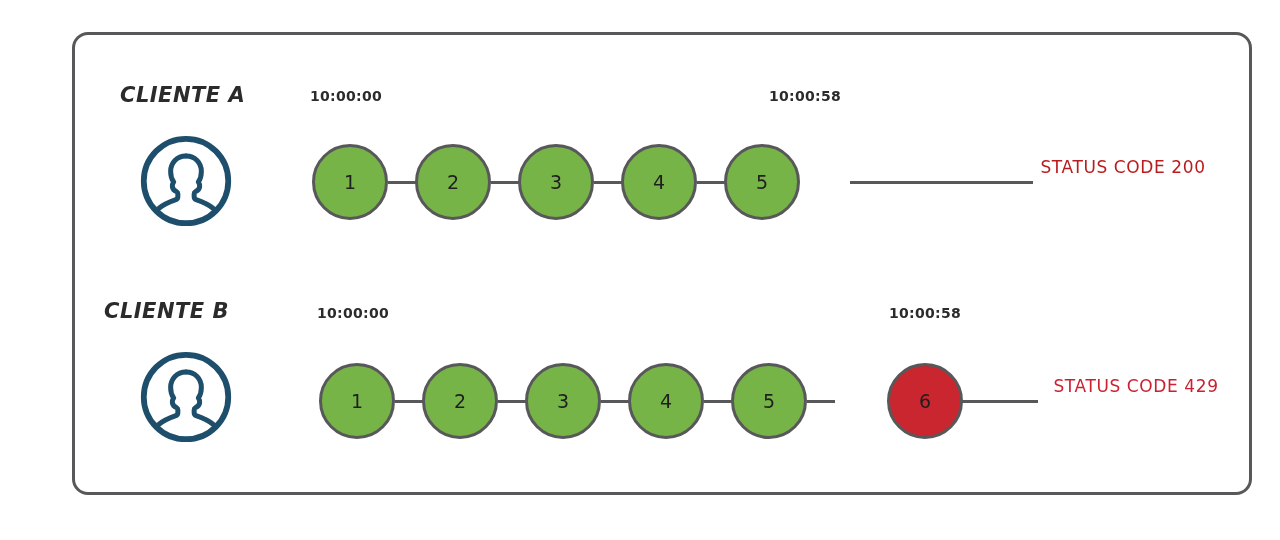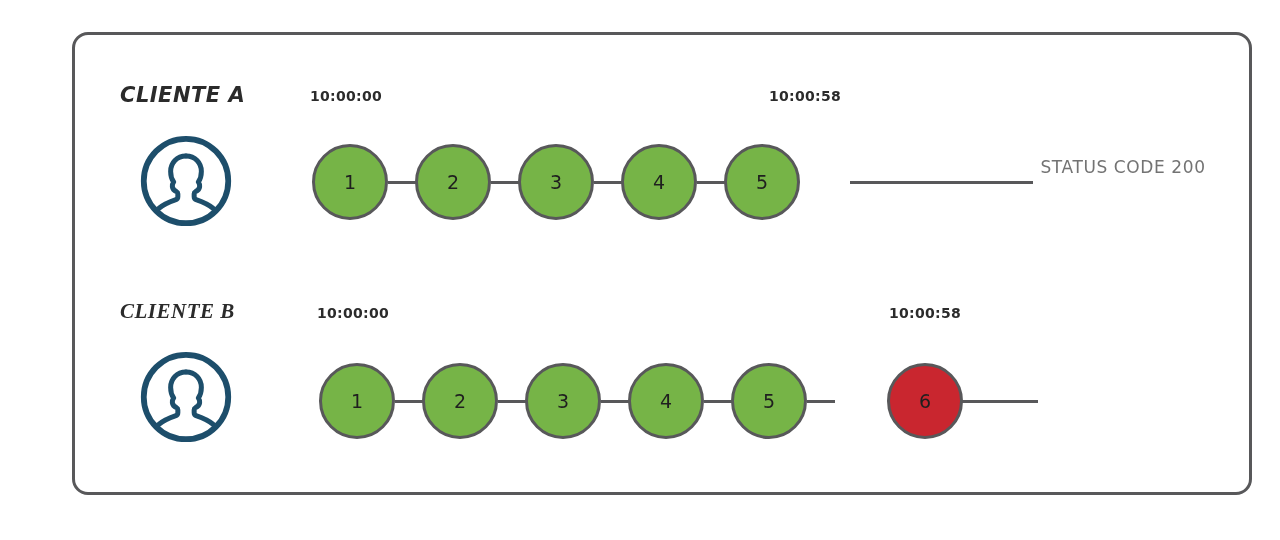--- a/index.html
+++ b/index.html
@@ -72,21 +72,21 @@
 
   .status{
     position:absolute;
     text-align:center;
     font-family:"DejaVu Sans", sans-serif;
     line-height:1.22;
     white-space:nowrap;
   }
   .status .l1{font-size:17px;letter-spacing:0.6px;display:block;}
   .status .l2{font-size:17px;letter-spacing:0.6px;display:block;}
-  .status.ok{color:#737373;}
+  .status.ok{color:#b91c1c;}
   .status.err{color:#cc2030;}
   .status.err .l2{font-size:16px;}
 </style>
 </head>
 <body>
 
 <div id="stage">
 
   <div class="frame"></div>
 
@@ -136,21 +136,21 @@
     <div class="node ok" style="left:609px;top:144px;">4</div>
     <div class="node ok" style="left:712px;top:144px;">5</div>
 
     <div class="status ok" style="left:1025px;top:157px;width:172px;">
       <span class="l1">STATUS CODE 200</span>
     </div>
   </div>
 
   <div class="row">
 
-    <div class="client-label" style="left:108px;top:299px;font-family:Liberation Serif, serif;">CLIENTE B</div>
+    <div class="client-label" style="left:92px;top:299px;">CLIENTE B</div>
 
     <div class="avatar" style="left:126px;top:349px;">
       <svg viewBox="0 0 100 100" width="96" height="96" aria-hidden="true">
         <circle cx="50" cy="50" r="44" fill="none" stroke="#1d4e6b" stroke-width="6"></circle>
         <path d="M50 24
                  c-9.5 0 -16 7 -16 16
                  c0 5.2 1.4 8.6 3.2 11
                  c-1.1 1.6 -1.6 3.3 -1.4 4.9
                  c0.3 2.6 2.1 4.3 4.4 5.2
                  c0.9 0.4 1.3 1 1.3 2.1
@@ -183,16 +183,17 @@
     <div class="connector" style="left:948px;top:400px;width:78px;"></div>
 
     <div class="node ok" style="left:307px;top:363px;">1</div>
     <div class="node ok" style="left:410px;top:363px;">2</div>
     <div class="node ok" style="left:513px;top:363px;">3</div>
     <div class="node ok" style="left:616px;top:363px;">4</div>
     <div class="node ok" style="left:719px;top:363px;">5</div>
     <div class="node err" style="left:875px;top:363px;">6</div>
 
     <div class="status err" style="left:1024px;top:376px;width:200px;">
+      <span class="l1">STATUS CODE 429</span>
     </div>
   </div>
 
 </div>
 
 </body></html>

